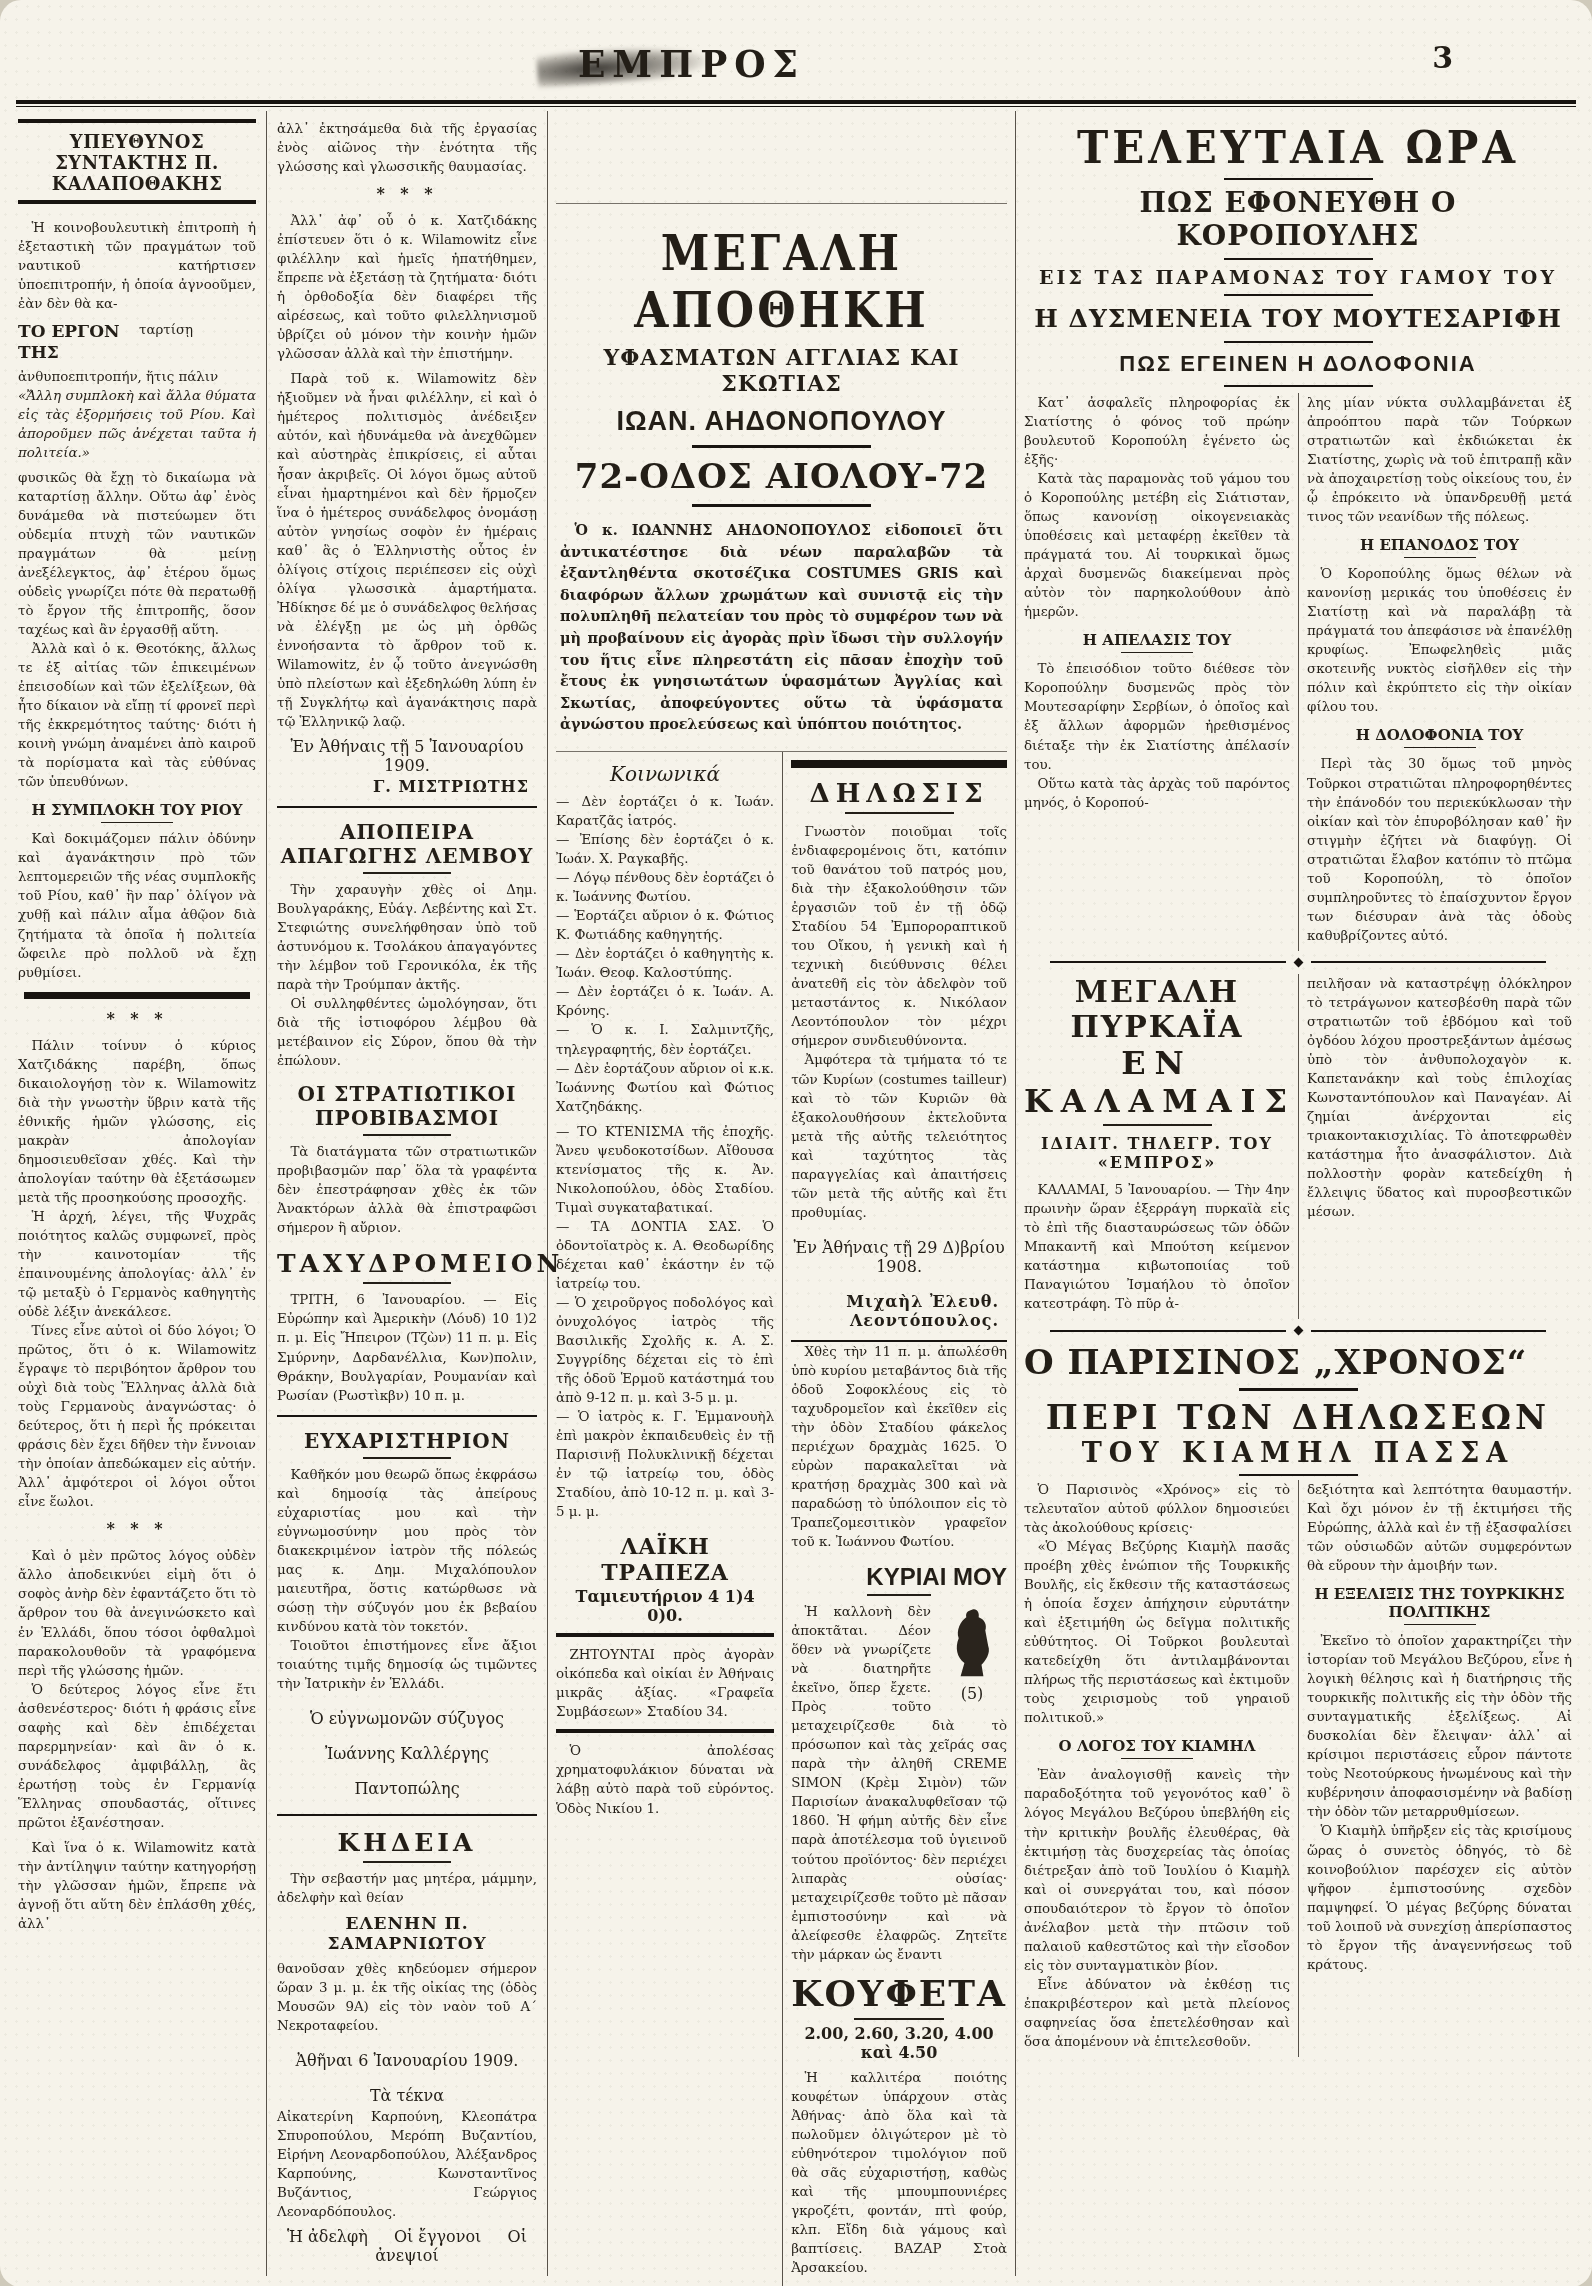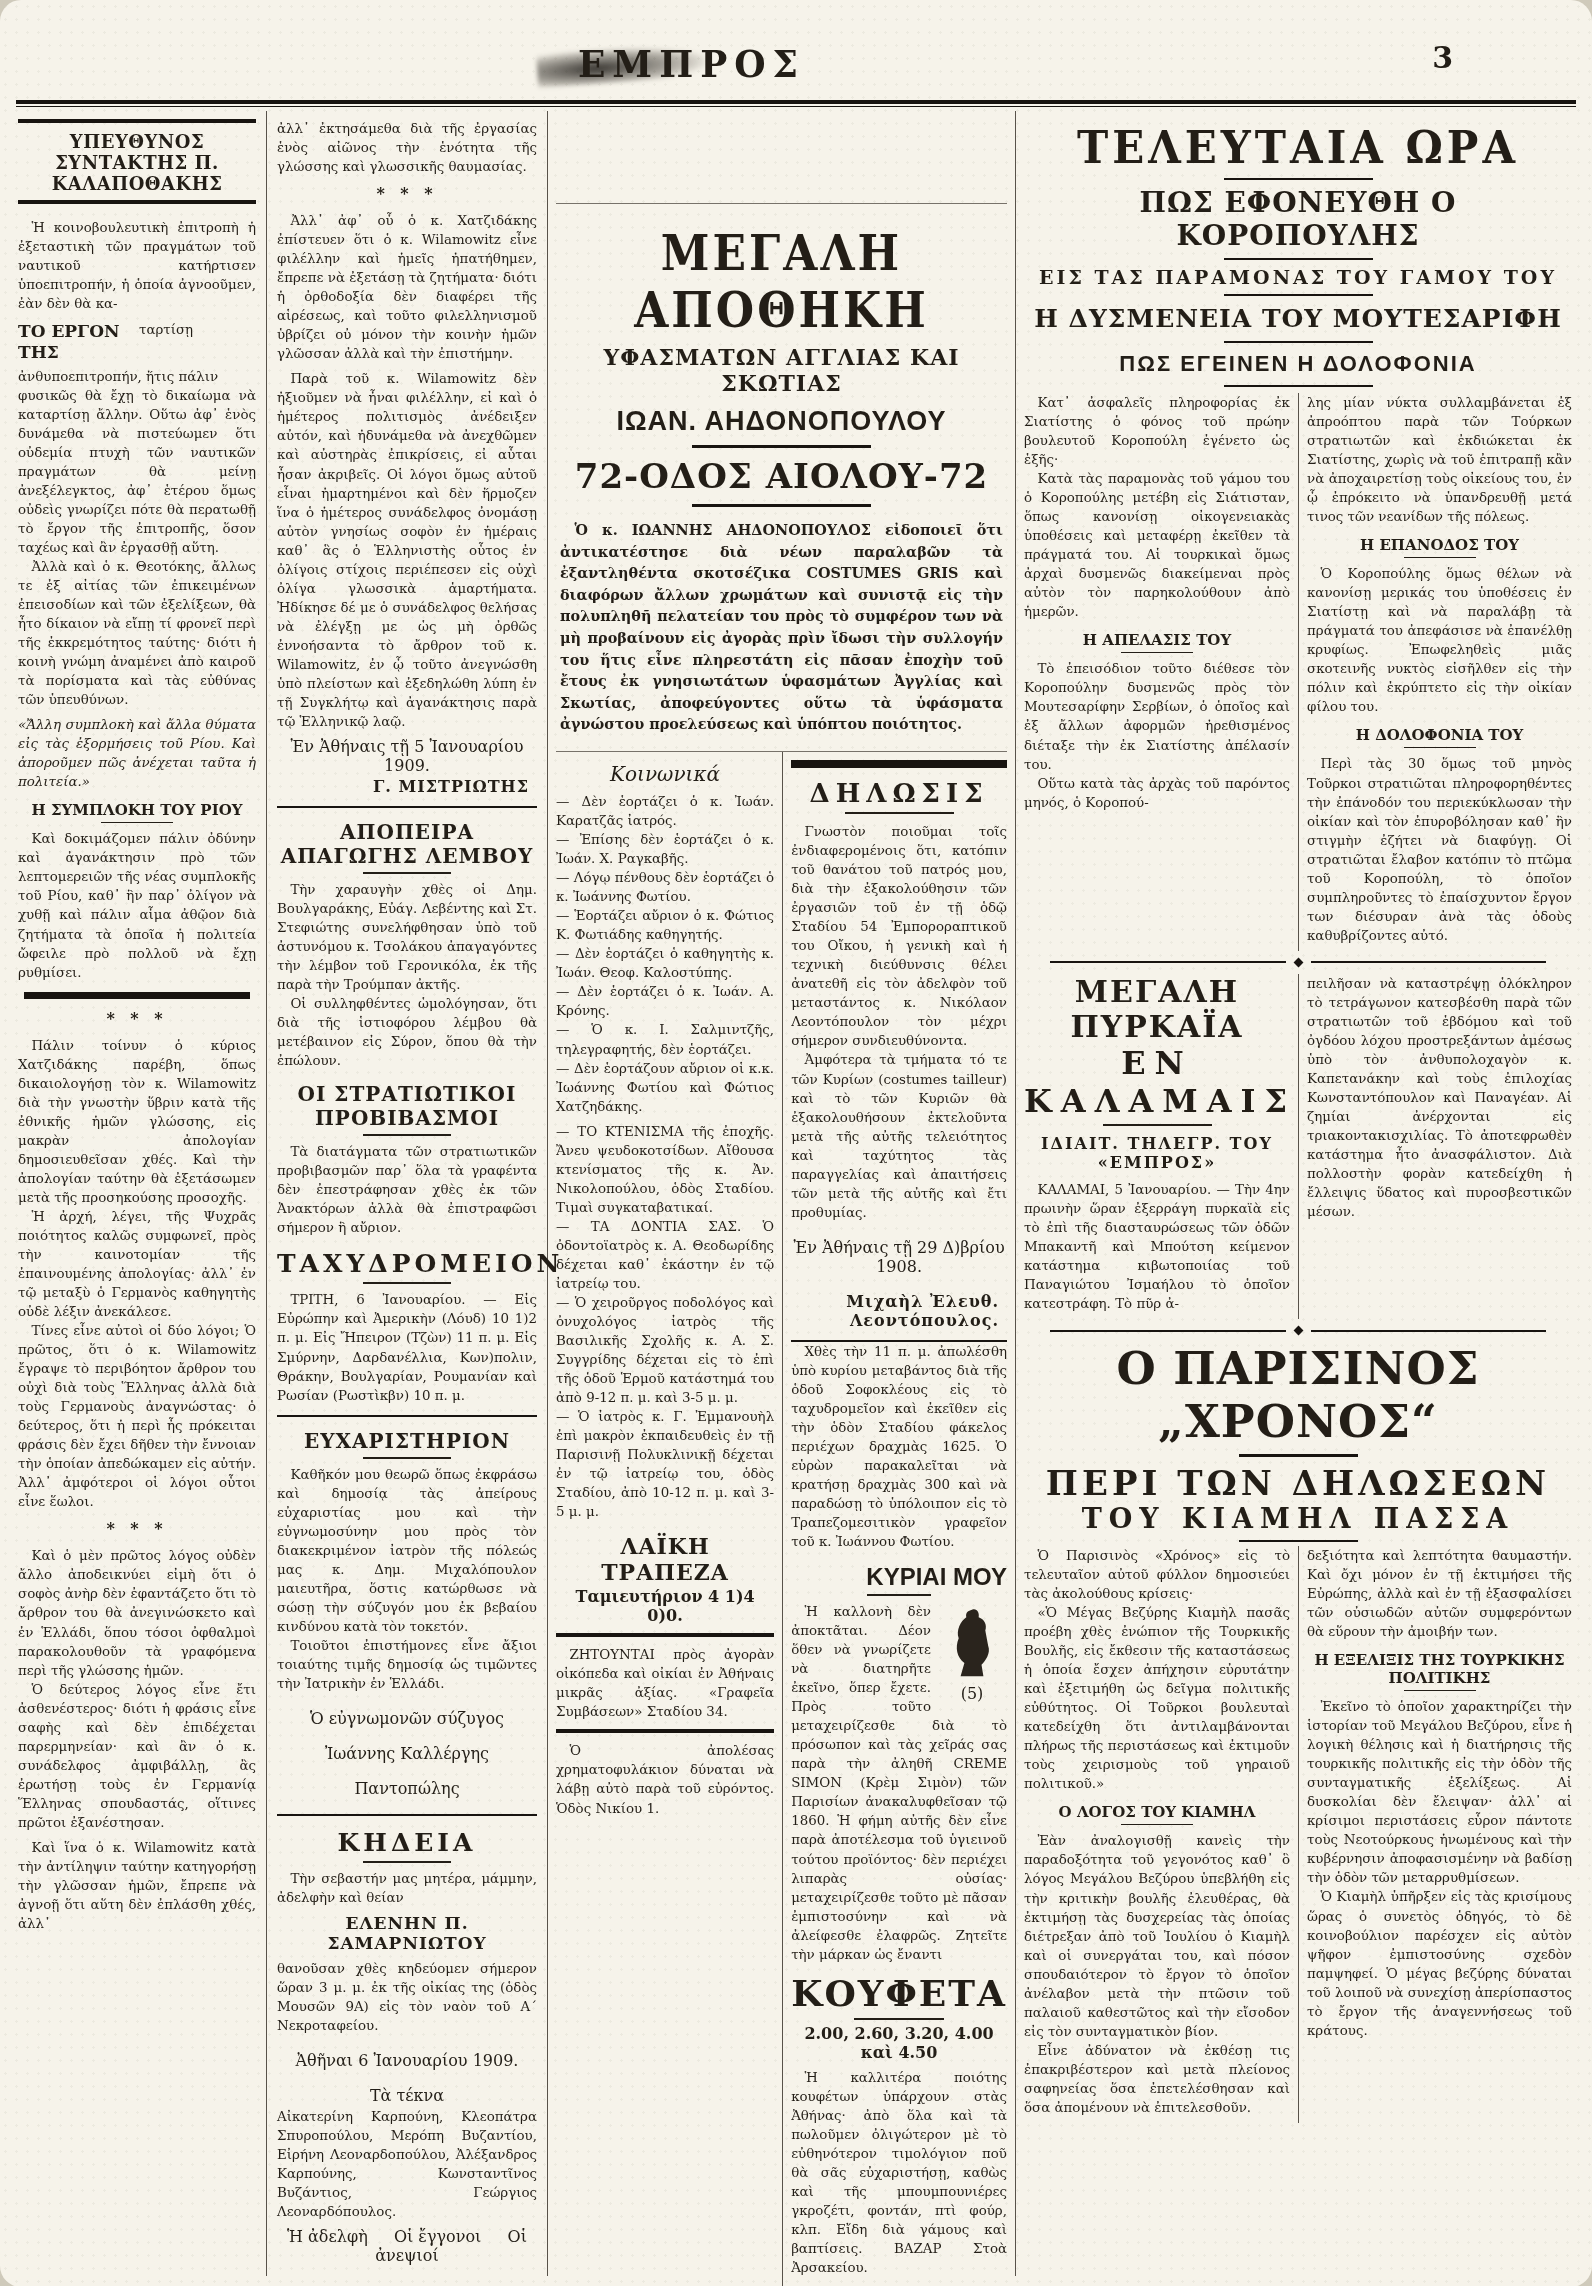--- a/index.html
+++ b/index.html
@@ -81,21 +81,21 @@
   .r-cols{display:flex;margin-top:4px;}
   .r-colL{width:50%;padding-right:8px;}
   .r-colR{width:50%;padding-left:8px;border-left:1px solid rgba(35,28,20,.75);}
   .fancy-div{display:flex;align-items:center;margin:8px 26px;}
   .fancy-div::before,.fancy-div::after{content:"";flex:1;border-top:2px solid #181410;}
   .diamond{width:7px;height:7px;background:#181410;transform:rotate(45deg);margin:0 9px;flex:none;}
   .fire-h1{text-align:center;font-size:30px;font-weight:700;letter-spacing:2px;}
   .fire-h2{text-align:center;font-size:32px;font-weight:700;letter-spacing:9px;}
   .fire-h2::after{content:"";display:block;width:109px;border-top:2px solid #231e17;margin:4px auto;}
   .fire-kicker{text-align:center;font-size:16px;font-weight:700;letter-spacing:2px;margin:8px 0;}
-  .chronos-t{text-align:center;font-size:45px;font-weight:700;letter-spacing:1px;margin:6px 0 2px;}
+  .chronos-t{font-size:34px;font-weight:700;letter-spacing:1px;margin:6px 0 2px;}
   .chronos-t::after{content:"";display:block;width:119px;border-top:3px solid #181410;margin:6px auto;}
   .chronos-s1{text-align:center;font-size:34px;font-weight:700;letter-spacing:4px;}
   .chronos-s2{text-align:center;font-size:27px;font-weight:700;letter-spacing:7px;}
   .chronos-s2::after{content:"";display:block;width:119px;border-top:2px solid #181410;margin:6px auto 4px;}
 </style>
 </head>
 <body>
 
 <div class="sheet">
 
@@ -108,23 +108,23 @@
 
   <main class="page-body">
 
     <section class="col-l1 rule-r">
       <div class="editor">ΥΠΕΥΘΥΝΟΣ ΣΥΝΤΑΚΤΗΣ Π. ΚΑΛΑΠΟΘΑΚΗΣ</div>
       <p class="flow"> Ἡ κοινοβουλευτικὴ ἐπιτροπὴ ἡ ἐξεταστικὴ τῶν πραγμάτων τοῦ ναυτικοῦ κατήρτισεν ὑποεπιτροπήν, ἡ ὁποία ἀγνοοῦμεν, ἐὰν δὲν θὰ κα-</p>
       <div>
         <span class="inset-head">ΤΟ ΕΡΓΟΝ ΤΗΣ</span>
         <span class="flow">ταρτίσῃ ἀνθυποεπιτροπήν, ἥτις πάλιν</span>
       </div>
+      <p class="flow quoteline">«Ἄλλη συμπλοκὴ καὶ ἄλλα θύματα εἰς τὰς ἐξορμήσεις τοῦ Ρίου. Καὶ ἀποροῦμεν πῶς ἀνέχεται ταῦτα ἡ πολιτεία.»</p>
       <p class="flow">φυσικῶς θὰ ἔχῃ τὸ δικαίωμα νὰ καταρτίσῃ ἄλλην. Οὕτω ἀφ᾽ ἑνὸς δυνάμεθα νὰ πιστεύωμεν ὅτι οὐδεμία πτυχὴ τῶν ναυτικῶν πραγμάτων θὰ μείνῃ ἀνεξέλεγκτος, ἀφ᾽ ἑτέρου ὅμως οὐδεὶς γνωρίζει πότε θὰ περατωθῇ τὸ ἔργον τῆς ἐπιτροπῆς, ὅσον ταχέως καὶ ἂν ἐργασθῇ αὕτη.
  Ἀλλὰ καὶ ὁ κ. Θεοτόκης, ἄλλως τε ἐξ αἰτίας τῶν ἐπικειμένων ἐπεισοδίων καὶ τῶν ἐξελίξεων, θὰ ἦτο δίκαιον νὰ εἴπῃ τί φρονεῖ περὶ τῆς ἐκκρεμότητος ταύτης· διότι ἡ κοινὴ γνώμη ἀναμένει ἀπὸ καιροῦ τὰ πορίσματα καὶ τὰς εὐθύνας τῶν ὑπευθύνων.</p>
-      <p class="flow quoteline">«Ἄλλη συμπλοκὴ καὶ ἄλλα θύματα εἰς τὰς ἐξορμήσεις τοῦ Ρίου. Καὶ ἀποροῦμεν πῶς ἀνέχεται ταῦτα ἡ πολιτεία.»</p>
       <div class="subhead">Η ΣΥΜΠΛΟΚΗ ΤΟΥ ΡΙΟΥ</div>
       <p class="flow"> Καὶ δοκιμάζομεν πάλιν ὀδύνην καὶ ἀγανάκτησιν πρὸ τῶν λεπτομερειῶν τῆς νέας συμπλοκῆς τοῦ Ρίου, καθ᾽ ἣν παρ᾽ ὀλίγον νὰ χυθῇ καὶ πάλιν αἷμα ἀθῷον διὰ ζητήματα τὰ ὁποῖα ἡ πολιτεία ὤφειλε πρὸ πολλοῦ νὰ ἔχῃ ρυθμίσει.</p>
       <div class="heavy-bar"></div>
       <div class="asterism"></div>
       <p class="flow"> Πάλιν τοίνυν ὁ κύριος Χατζιδάκης παρέβη, ὅπως δικαιολογήσῃ τὸν κ. Wilamowitz διὰ τὴν γνωστὴν ὕβριν κατὰ τῆς ἐθνικῆς ἡμῶν γλώσσης, εἰς μακρὰν ἀπολογίαν δημοσιευθεῖσαν χθές. Καὶ τὴν ἀπολογίαν ταύτην θὰ ἐξετάσωμεν μετὰ τῆς προσηκούσης προσοχῆς.
  Ἡ ἀρχή, λέγει, τῆς Ψυχρᾶς ποιότητος καλῶς συμφωνεῖ, πρὸς τὴν καινοτομίαν τῆς ἐπαινουμένης ἀπολογίας· ἀλλ᾽ ἐν τῷ μεταξὺ ὁ Γερμανὸς καθηγητὴς οὐδὲ λέξιν ἀνεκάλεσε.
  Τίνες εἶνε αὐτοὶ οἱ δύο λόγοι; Ὁ πρῶτος, ὅτι ὁ κ. Wilamowitz ἔγραψε τὸ περιβόητον ἄρθρον του οὐχὶ διὰ τοὺς Ἕλληνας ἀλλὰ διὰ τοὺς Γερμανοὺς ἀναγνώστας· ὁ δεύτερος, ὅτι ἡ περὶ ἧς πρόκειται φράσις δὲν ἔχει δῆθεν τὴν ἔννοιαν τὴν ὁποίαν ἀπεδώκαμεν εἰς αὐτήν. Ἀλλ᾽ ἀμφότεροι οἱ λόγοι οὗτοι εἶνε ἕωλοι.</p>
       <div class="asterism"></div>
       <p class="flow"> Καὶ ὁ μὲν πρῶτος λόγος οὐδὲν ἄλλο ἀποδεικνύει εἰμὴ ὅτι ὁ σοφὸς ἀνὴρ δὲν ἐφαντάζετο ὅτι τὸ ἄρθρον του θὰ ἀνεγινώσκετο καὶ ἐν Ἑλλάδι, ὅπου τόσοι ὀφθαλμοὶ παρακολουθοῦν τὰ γραφόμενα περὶ τῆς γλώσσης ἡμῶν.
  Ὁ δεύτερος λόγος εἶνε ἔτι ἀσθενέστερος· διότι ἡ φράσις εἶνε σαφὴς καὶ δὲν ἐπιδέχεται παρερμηνείαν· καὶ ἂν ὁ κ. συνάδελφος ἀμφιβάλλῃ, ἂς ἐρωτήσῃ τοὺς ἐν Γερμανίᾳ Ἕλληνας σπουδαστάς, οἵτινες πρῶτοι ἐξανέστησαν.</p>

